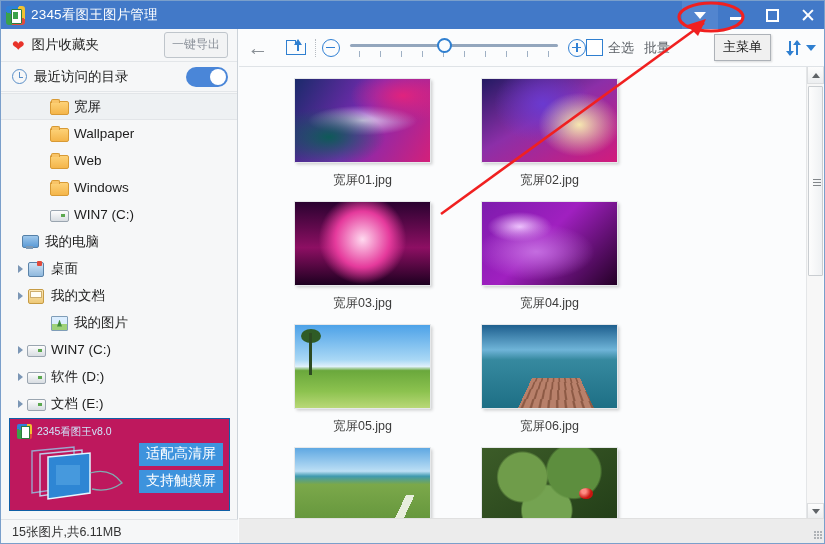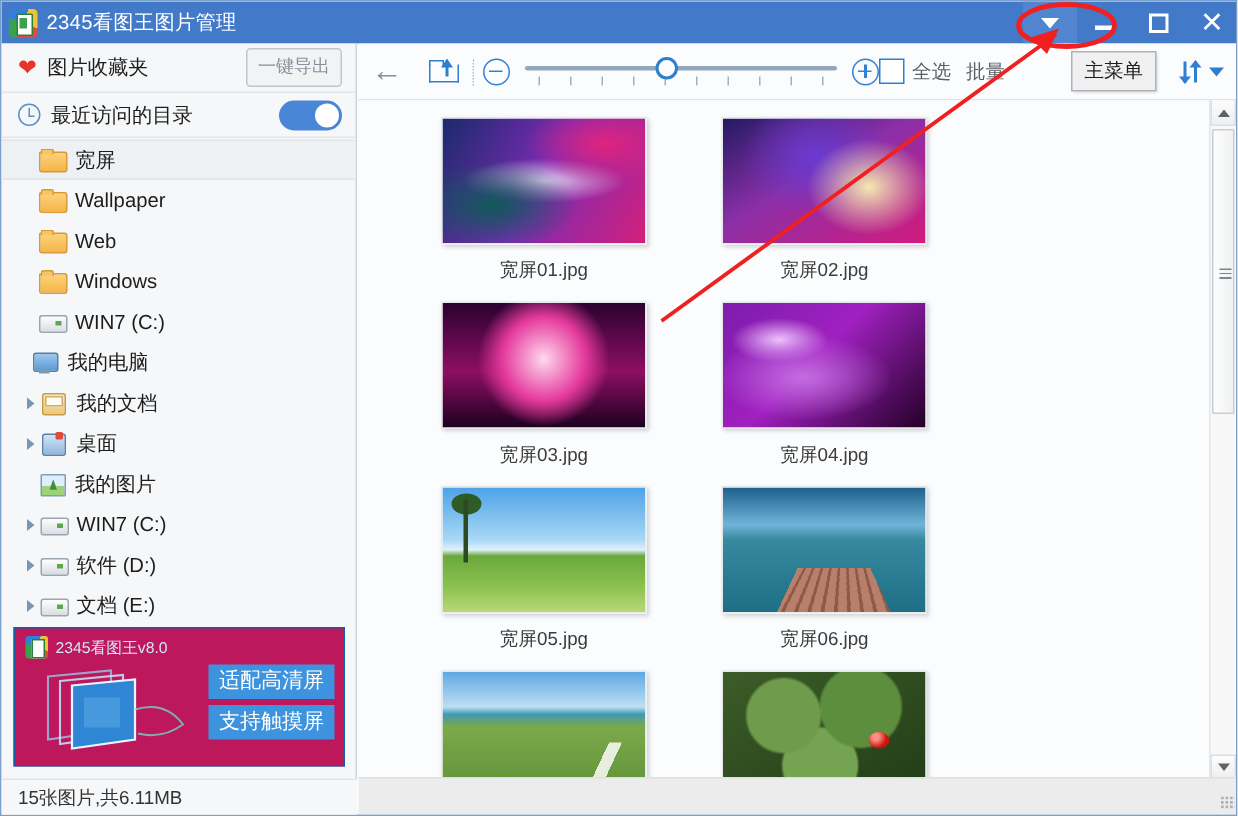--- a/index.html
+++ b/index.html
@@ -225,21 +225,21 @@
     background: linear-gradient(#dceeff 55%, #9ed27a 55%);
     border: 1px solid #7f9db8; border-radius: 1px;
   }
   .ico.pictures::after {
     content: ""; position: absolute; left: 7px; top: 5px;
     width: 5px; height: 7px; background: #3f8c3b;
     clip-path: polygon(50% 0, 100% 100%, 0 100%);
   }
 
   .indent-1 { padding-left: 13px; }
-  .indent-2 { padding-left: 12px; }
+  .indent-2 { padding-left: 36px; }
   .indent-0 { padding-left: 7px; }
 
   
   .promo {
     position: absolute; left: 8px; top: 389px;
     width: 221px; height: 93px;
     background: #be185d;
     border: 1px solid #0f5fa6;
     overflow: hidden;
   }
@@ -590,29 +590,29 @@
         </div>
         <div class="tree-item indent-0">
           <span class="arrow-slot"></span>
           <span class="ico monitor"></span>
           <span>我的电脑</span>
         </div>
         <div class="tree-item indent-1">
           <span class="arrow-slot">
             <span class="tw-arrow"></span>
           </span>
-          <span class="ico docs"></span>
-          <span>我的文档</span>
+          <span class="ico desktop"></span>
+          <span>桌面</span>
         </div>
         <div class="tree-item indent-1">
           <span class="arrow-slot">
             <span class="tw-arrow"></span>
           </span>
-          <span class="ico desktop"></span>
-          <span>桌面</span>
+          <span class="ico docs"></span>
+          <span>我的文档</span>
         </div>
         <div class="tree-item indent-2">
           <span class="arrow-slot"></span>
           <span class="ico pictures"></span>
           <span>我的图片</span>
         </div>
         <div class="tree-item indent-1">
           <span class="arrow-slot">
             <span class="tw-arrow"></span>
           </span>

